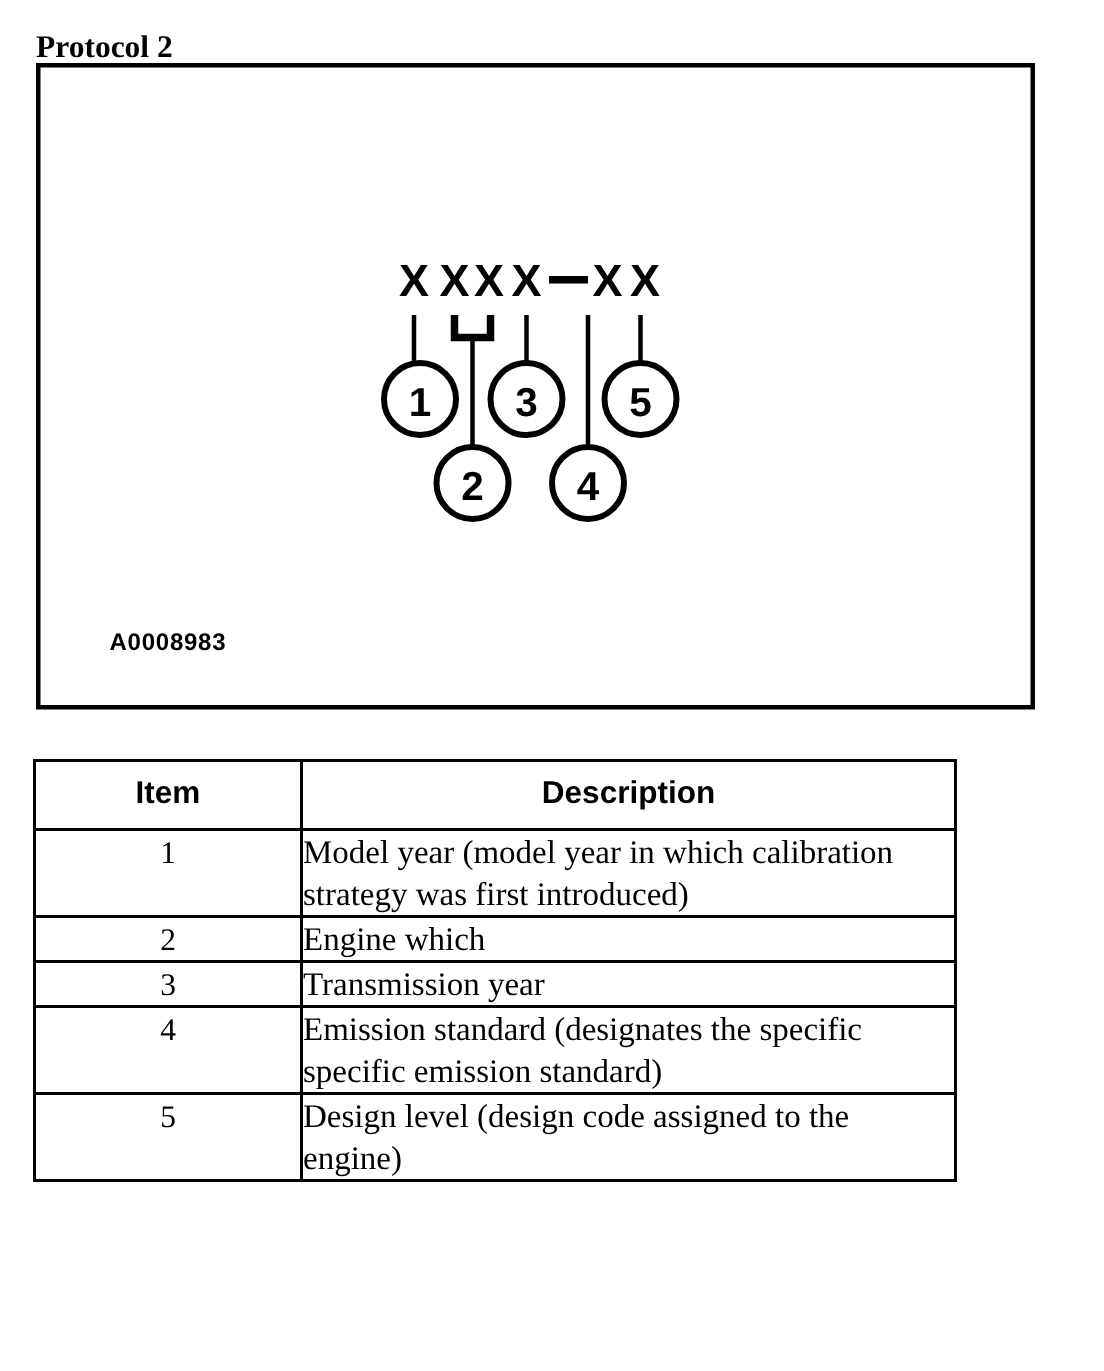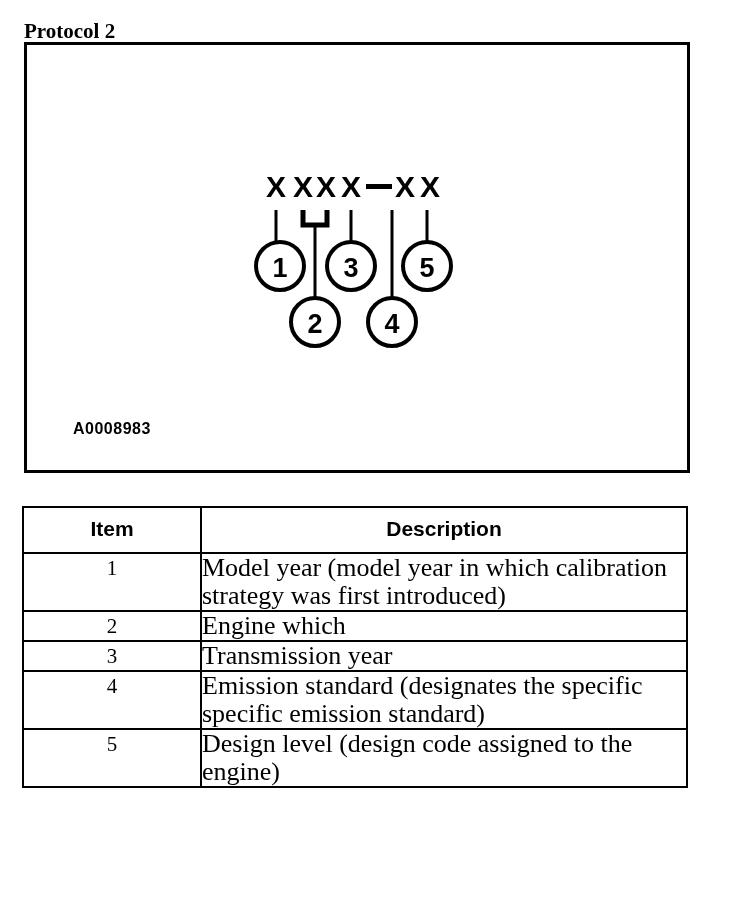--- a/index.html
+++ b/index.html
@@ -59,21 +59,21 @@
     font-size: 16px;
     letter-spacing: 0.5px;
     white-space: nowrap;
   }
 
   
   .desc-table {
     position: absolute;
     left: 22px;
     top: 506px;
-    width: 666px;
+    width: 616px;
     border-collapse: collapse;
     table-layout: fixed;
     background: #ffffff;
   }
   .desc-table td, .desc-table th {
     border: 2px solid #000000;
     padding: 0;
     vertical-align: top;
   }
   .desc-table th {
@@ -89,21 +89,21 @@
 
   .cell-item {
     font-family: "Liberation Serif", serif;
     font-size: 21px;
     text-align: center;
     padding: 9px 4px 10px 4px;
     line-height: 28px;
   }
   .cell-desc {
     font-family: "Liberation Serif", serif;
-    font-size: 26px;
+    font-size: 22px;
     text-align: left;
     padding: 9px 10px 10px 16px;
     line-height: 28px;
   }
 </style>
 </head>
 <body>
 
 <div class="page-title">Protocol 2</div>
 

